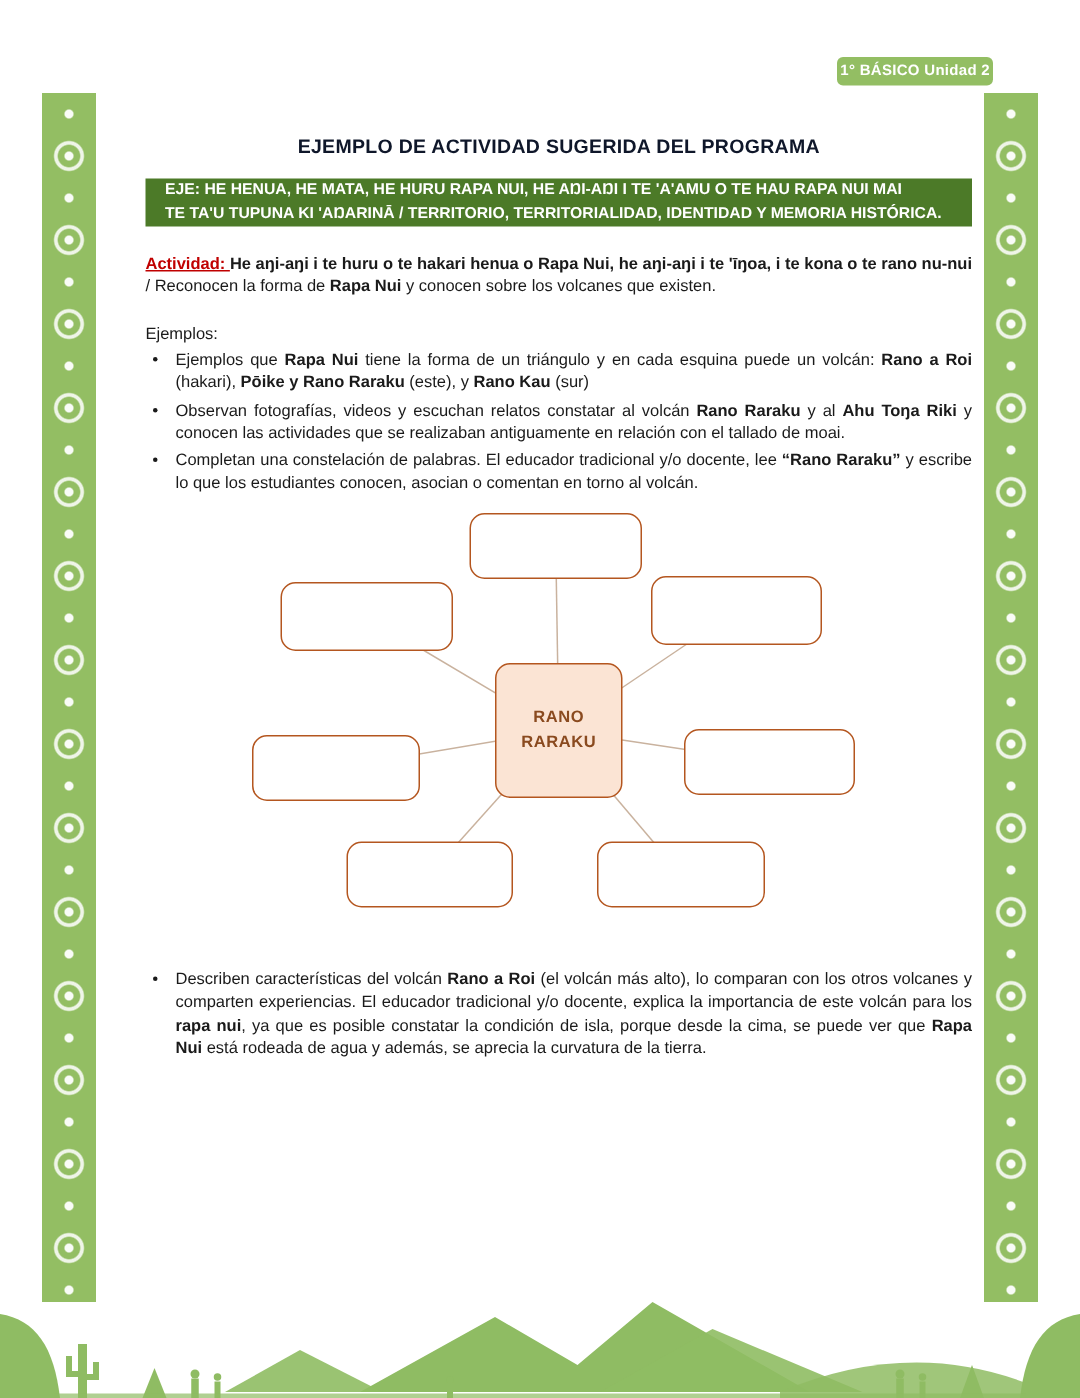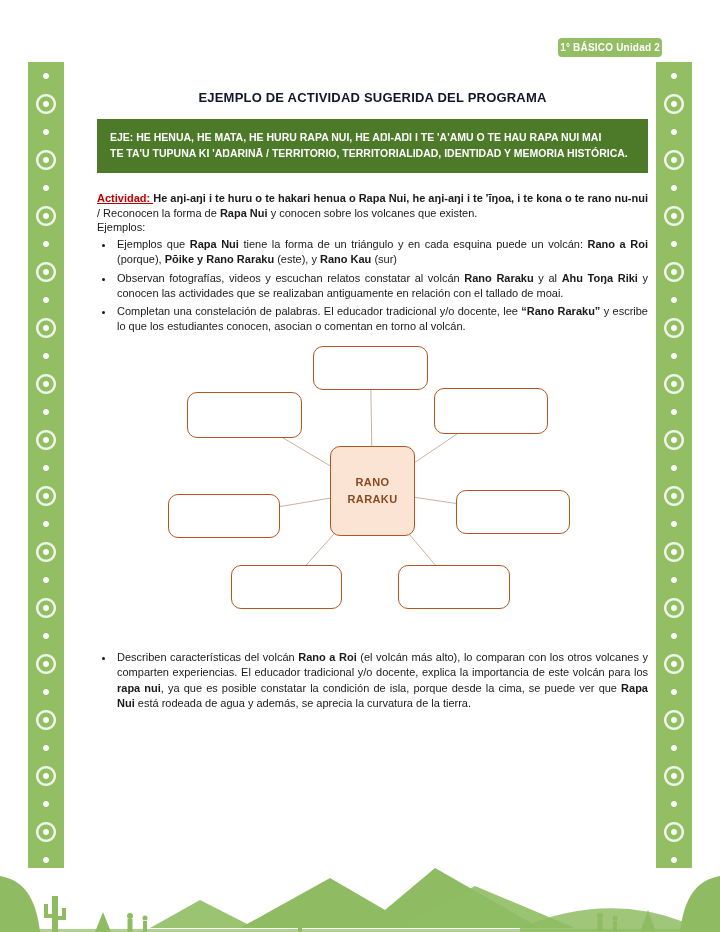--- a/index.html
+++ b/index.html
@@ -35,30 +35,30 @@
   }
 
   .title{
     font-size:13px; font-weight:bold; text-align:center; color:#0f172a;
     letter-spacing:.2px;
   }
 
   .eje-box{
     margin-top:14px;
     background:var(--dark-green,#4C7A28);
-    color:#fff; padding:11px 13px;
+    color:#fff; padding:0 13px;
     font-weight:bold; font-size:10.5px; line-height:1.5;
   }
   .eje-box p + p{ margin-top:0; }
 
   .actividad{
     margin-top:18px; font-size:11px; line-height:1.4; text-align:justify;
   }
   .ejemplos{
-    font-size:11px;
+    margin-top:18px; font-size:11px;
   }
   ul.bullets{
     margin-top:4px; padding-left:18px;
     font-size:11px; line-height:1.38; text-align:justify;
   }
   ul.bullets li{ margin-bottom:3px; padding-left:2px; }
   ul.bullets.closing{ margin-top:30px; }
 
   
   .diagram{
@@ -107,21 +107,21 @@
   <section class="eje-box">
     <p>EJE: HE HENUA, HE MATA, HE HURU RAPA NUI, HE AŊI-AŊI I TE 'A'AMU O TE HAU RAPA NUI MAI</p>
     <p>TE TA'U TUPUNA KI 'AŊARINĀ / TERRITORIO, TERRITORIALIDAD, IDENTIDAD Y MEMORIA HISTÓRICA.</p>
   </section>
 
   <p class="actividad"><b style="color: rgb(192, 0, 0); text-decoration: underline;">Actividad: </b><b>He aŋi-aŋi i te huru o te hakari henua o Rapa Nui, he aŋi-aŋi i te 'īŋoa, i te kona o te rano nu-nui</b><span> / Reconocen la forma de </span><b>Rapa Nui</b><span> y conocen sobre los volcanes que existen.</span></p>
 
   <p class="ejemplos">Ejemplos:</p>
 
   <ul class="bullets">
-    <li><span>Ejemplos que </span><b>Rapa Nui</b><span> tiene la forma de un triángulo y en cada esquina puede un volcán: </span><b>Rano a Roi</b><span> (porque), </span><b>Pōike y Rano Raraku</b><span> (este), y </span><b>Rano Kau</b><span> (sur)</span></li>
+    <li><span>Ejemplos que </span><b>Rapa Nui</b><span> tiene la forma de un triángulo y en cada esquina puede un volcán: </span><b>Rano a Roi</b><span> (hakari), </span><b>Pōike y Rano Raraku</b><span> (este), y </span><b>Rano Kau</b><span> (sur)</span></li>
     <li><span>Observan fotografías, videos y escuchan relatos constatar al volcán </span><b>Rano Raraku</b><span> y al </span><b>Ahu Toŋa Riki</b><span> y conocen las actividades que se realizaban antiguamente en relación con el tallado de moai.</span></li>
     <li><span>Completan una constelación de palabras. El educador tradicional y/o docente, lee </span><b>“Rano Raraku”</b><span> y escribe lo que los estudiantes conocen, asocian o comentan en torno al volcán.</span></li>
   </ul>
 
   <div class="diagram">
     <svg class="lines" width="551" height="278" viewBox="0 0 551 278">
       <g stroke="#C9B29E" stroke-width="1">
         <line x1="275.5" y1="149" x2="273.5" y2="26"></line>
         <line x1="275.5" y1="149" x2="147.5" y2="73"></line>
         <line x1="275.5" y1="149" x2="394" y2="69"></line>

